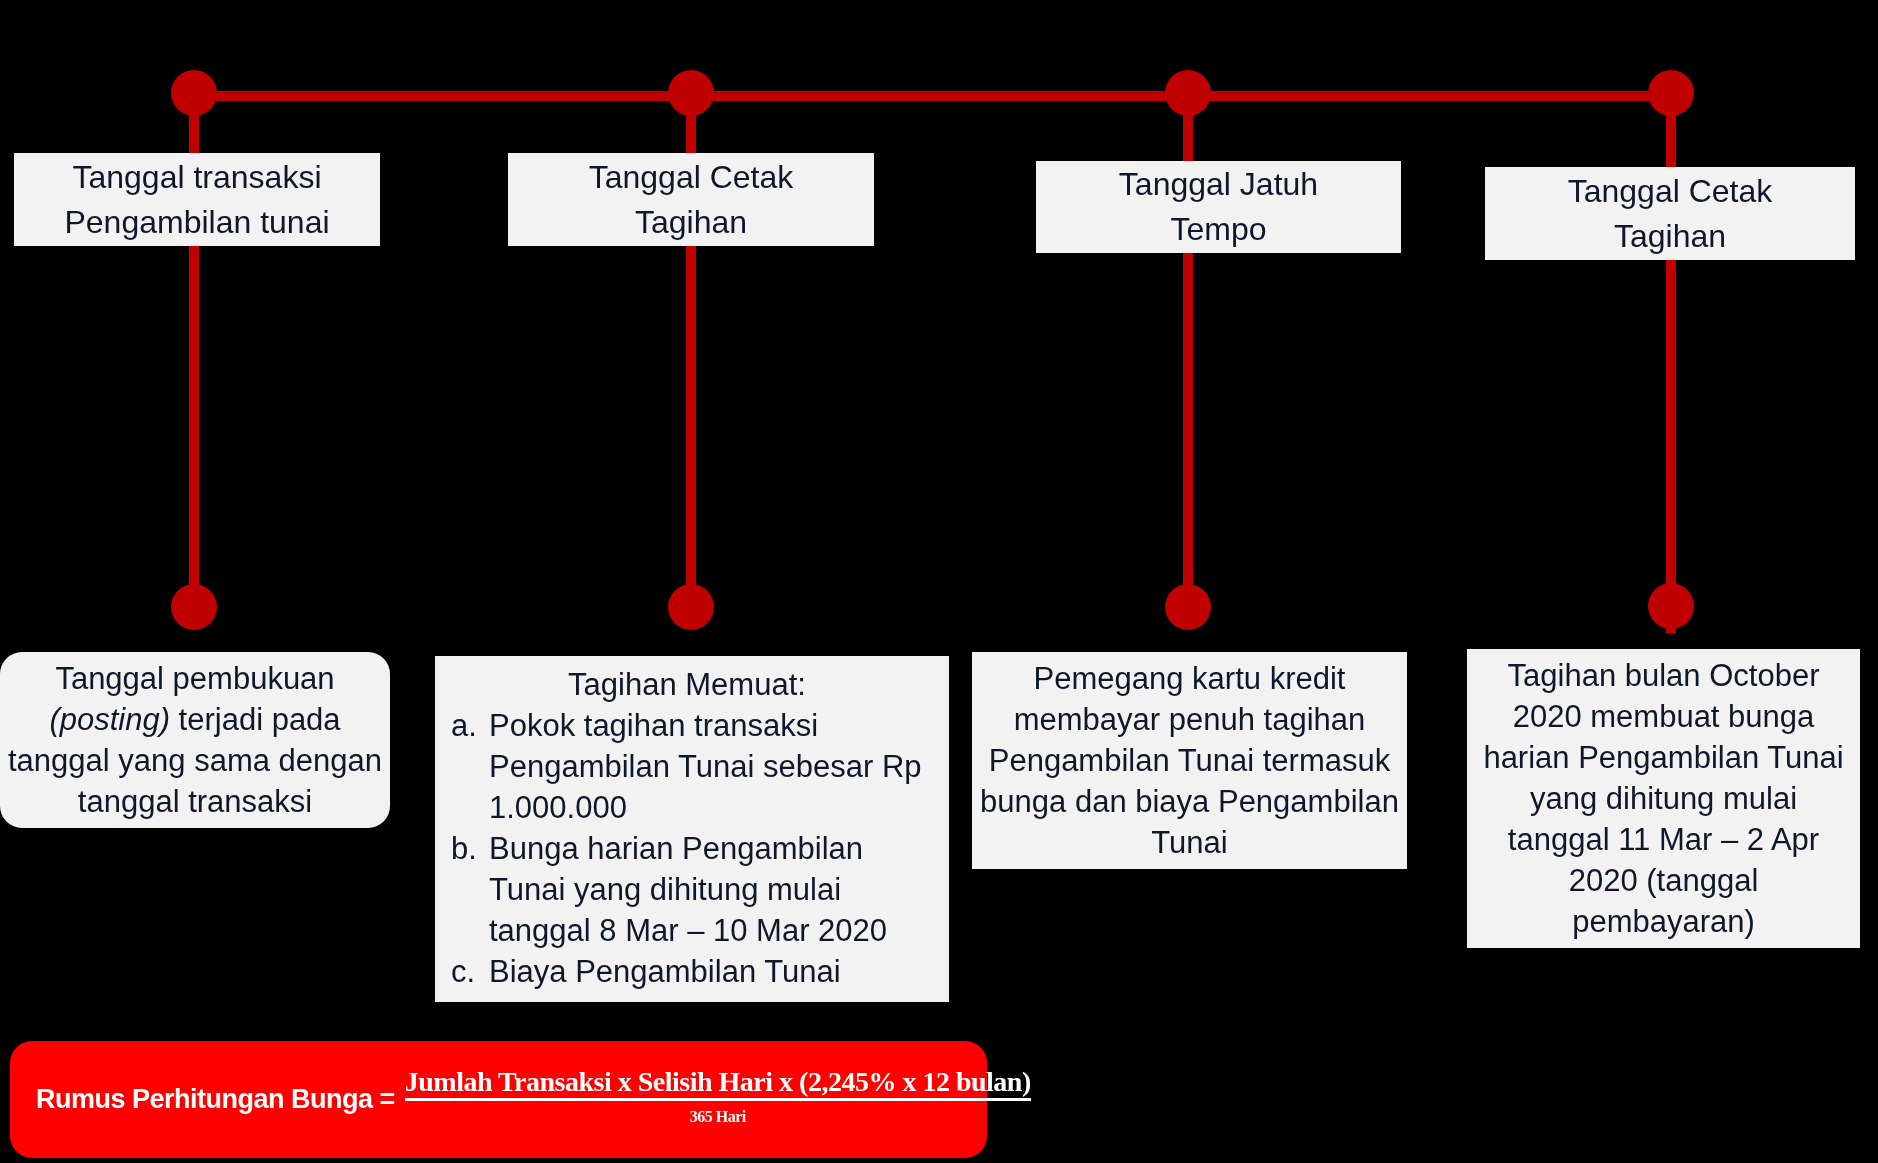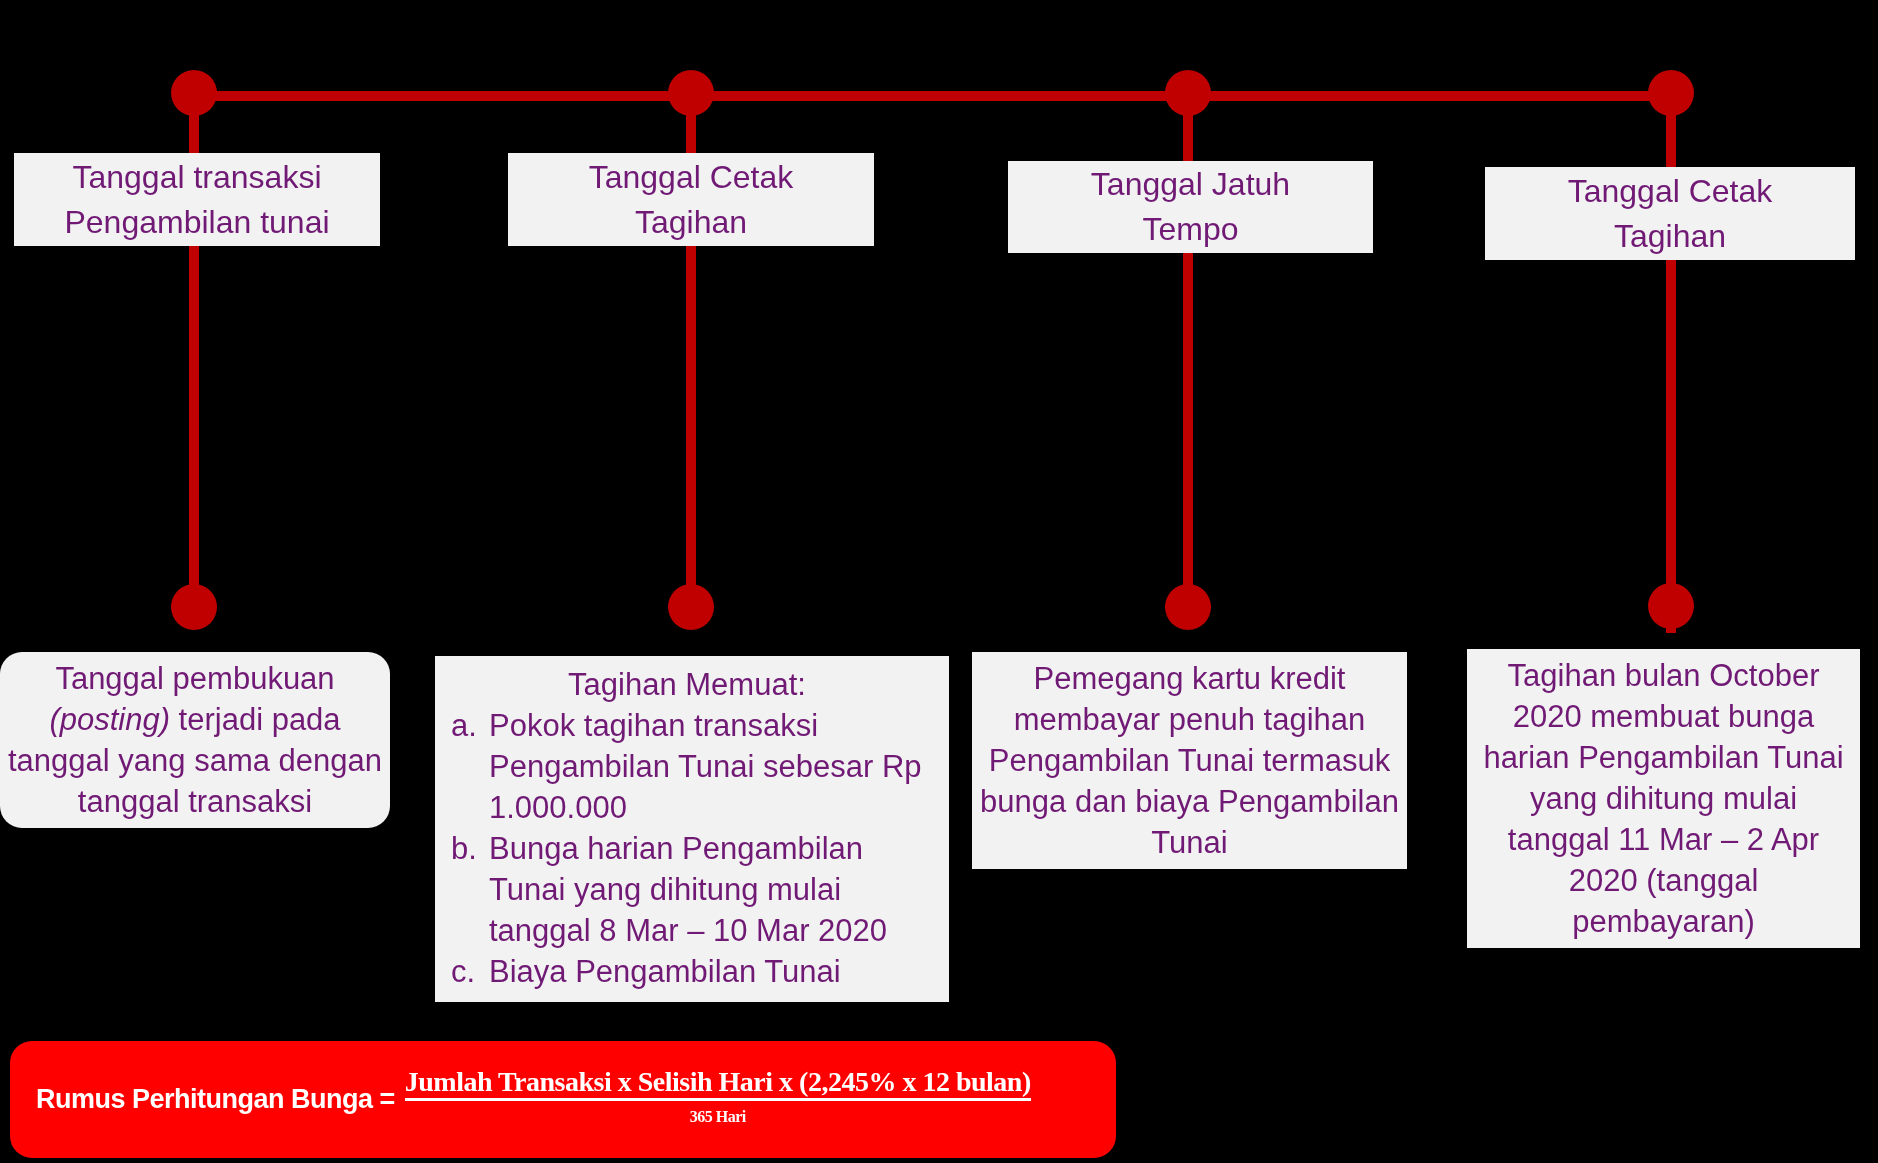--- a/index.html
+++ b/index.html
@@ -25,42 +25,42 @@
   .node{
     position:absolute;width:46px;height:46px;border-radius:50%;
     background:#C00000;z-index:3;
   }
   .n1t{left:171px;top:70px;} .n2t{left:668px;top:70px;}
   .n3t{left:1165px;top:70px;} .n4t{left:1648px;top:70px;}
   .n1b{left:171px;top:584px;} .n2b{left:668px;top:584px;}
   .n3b{left:1165px;top:584px;} .n4b{left:1648px;top:583px;}
   
   .ebox{
-    position:absolute;background:#F2F2F2;color:#701a75;z-index:2;
+    position:absolute;background:#F2F2F2;color:#0f172a;z-index:2;
     display:flex;align-items:center;justify-content:center;
     box-sizing:border-box;text-align:center;
   }
   .toplab{font-size:32px;line-height:45px;white-space:pre-line;}
   .desc{font-size:31px;line-height:41px;white-space:pre-line;}
   .tb1{left:14px;top:153px;width:366px;min-height:93px;}
   .tb2{left:508px;top:153px;width:366px;min-height:93px;}
-  .tb3{left:1008px;top:161px;width:365px;min-height:92px;}
+  .tb3{left:1036px;top:161px;width:365px;min-height:92px;}
   .tb4{left:1485px;top:167px;width:370px;min-height:93px;}
   .bb1{left:0px;top:652px;width:390px;min-height:165px;padding:6px 8px;border-radius:22px;}
   .bb2{left:435px;top:656px;width:514px;min-height:330px;padding:8px 10px 10px 0;
        flex-direction:column;align-items:stretch;justify-content:flex-start;text-align:left;}
   .bb3{left:972px;top:652px;width:435px;min-height:205px;padding:6px 2px;}
   .bb4{left:1467px;top:649px;width:393px;min-height:242px;padding:6px 8px;}
   .list-title{font-size:31px;line-height:41px;text-align:center;}
   .li{display:flex;font-size:31px;line-height:41px;}
   .li .marker{flex:0 0 54px;padding-left:16px;box-sizing:border-box;}
   .li .litext{flex:1;padding-right:4px;}
   
   .formula{
-    position:absolute;left:10px;top:1041px;width:1106px;height:117px;
+    position:absolute;left:10px;top:1041px;width:977px;height:117px;
     background:#FF0000;border-radius:22px;z-index:2;
     display:flex;align-items:center;gap:10px;
     padding:0 12px 0 26px;box-sizing:border-box;color:#FFFFFF;
   }
   .f-label{
     font-weight:bold;font-size:27px;letter-spacing:-0.5px;white-space:nowrap;
   }
   .fraction{
     display:flex;flex-direction:column;align-items:center;
     font-family:"Liberation Serif", serif;font-weight:bold;

